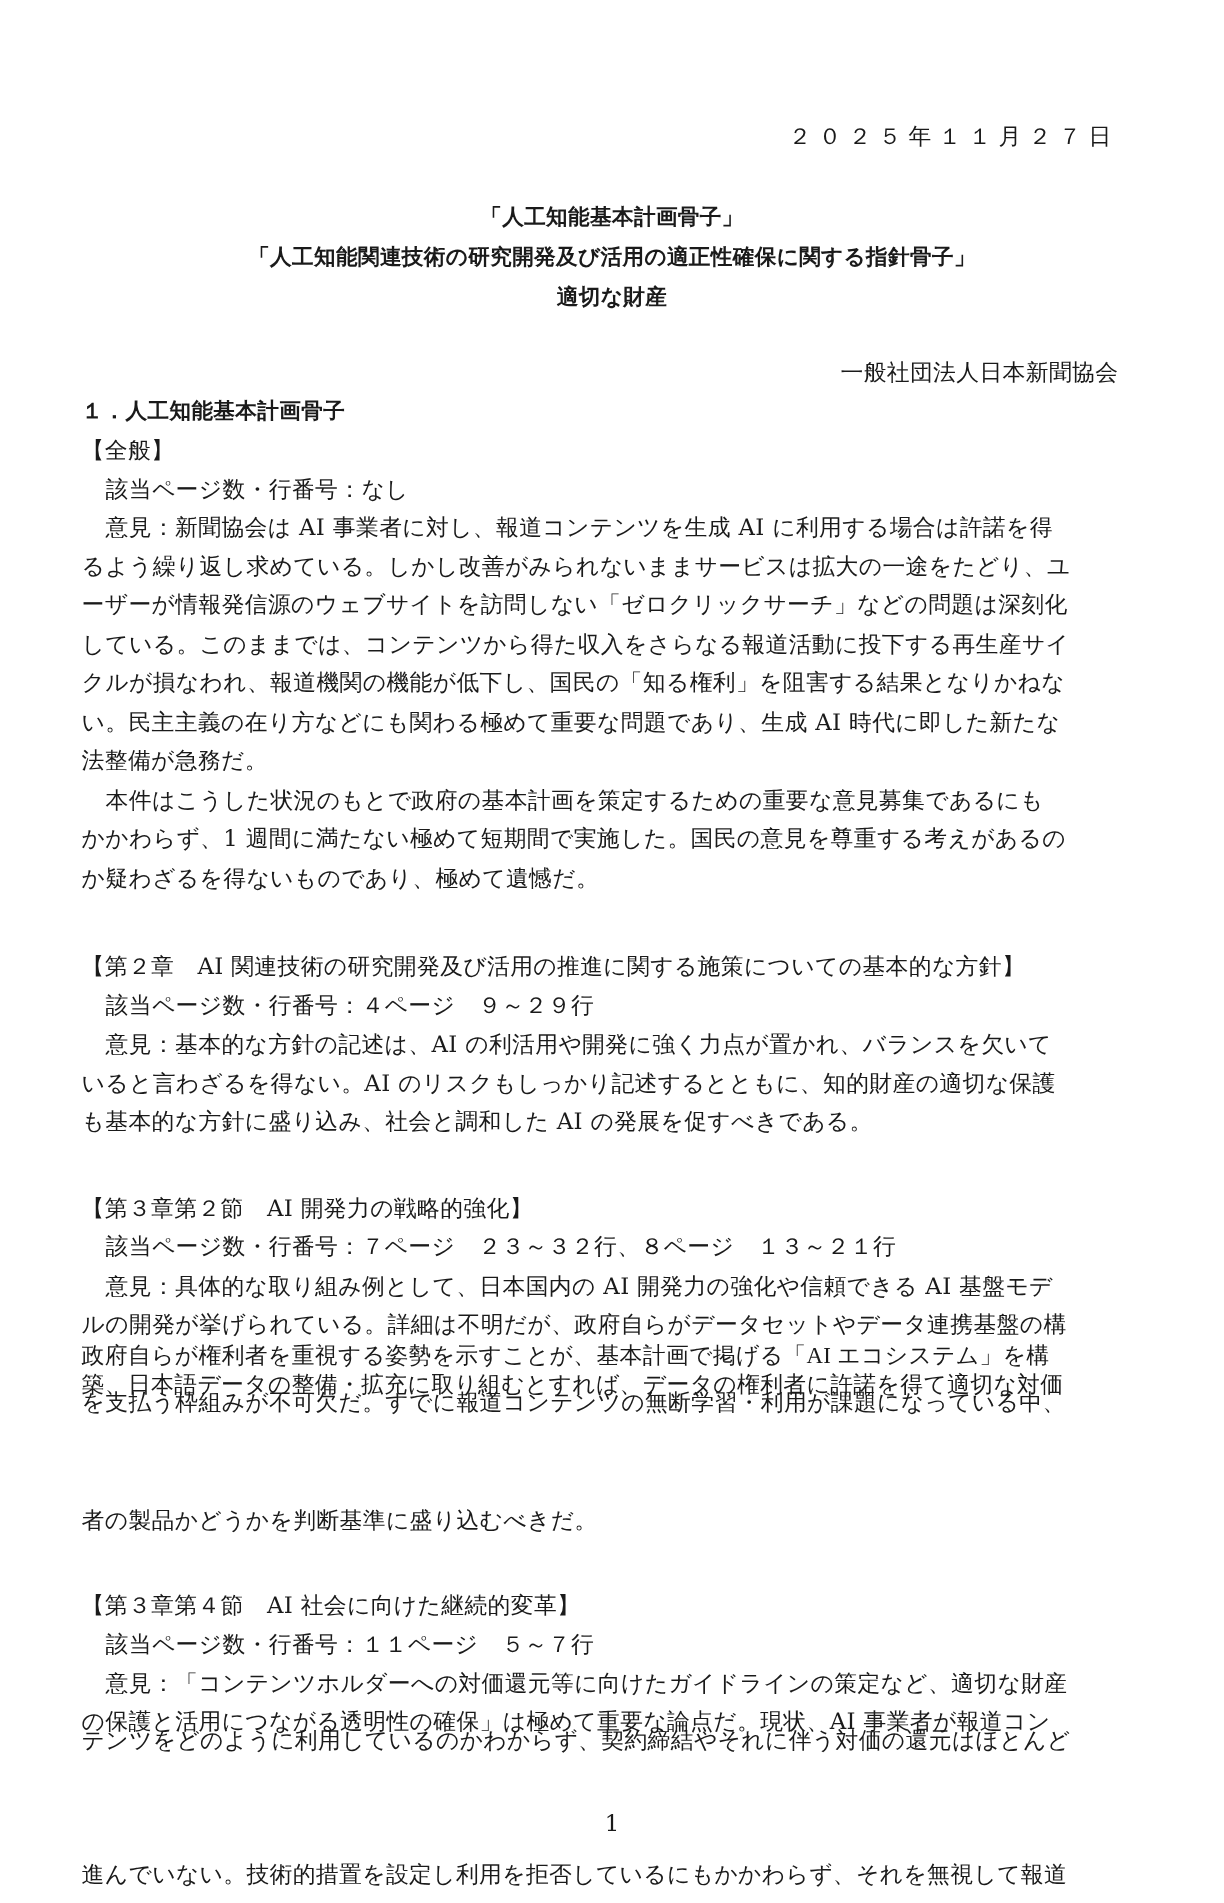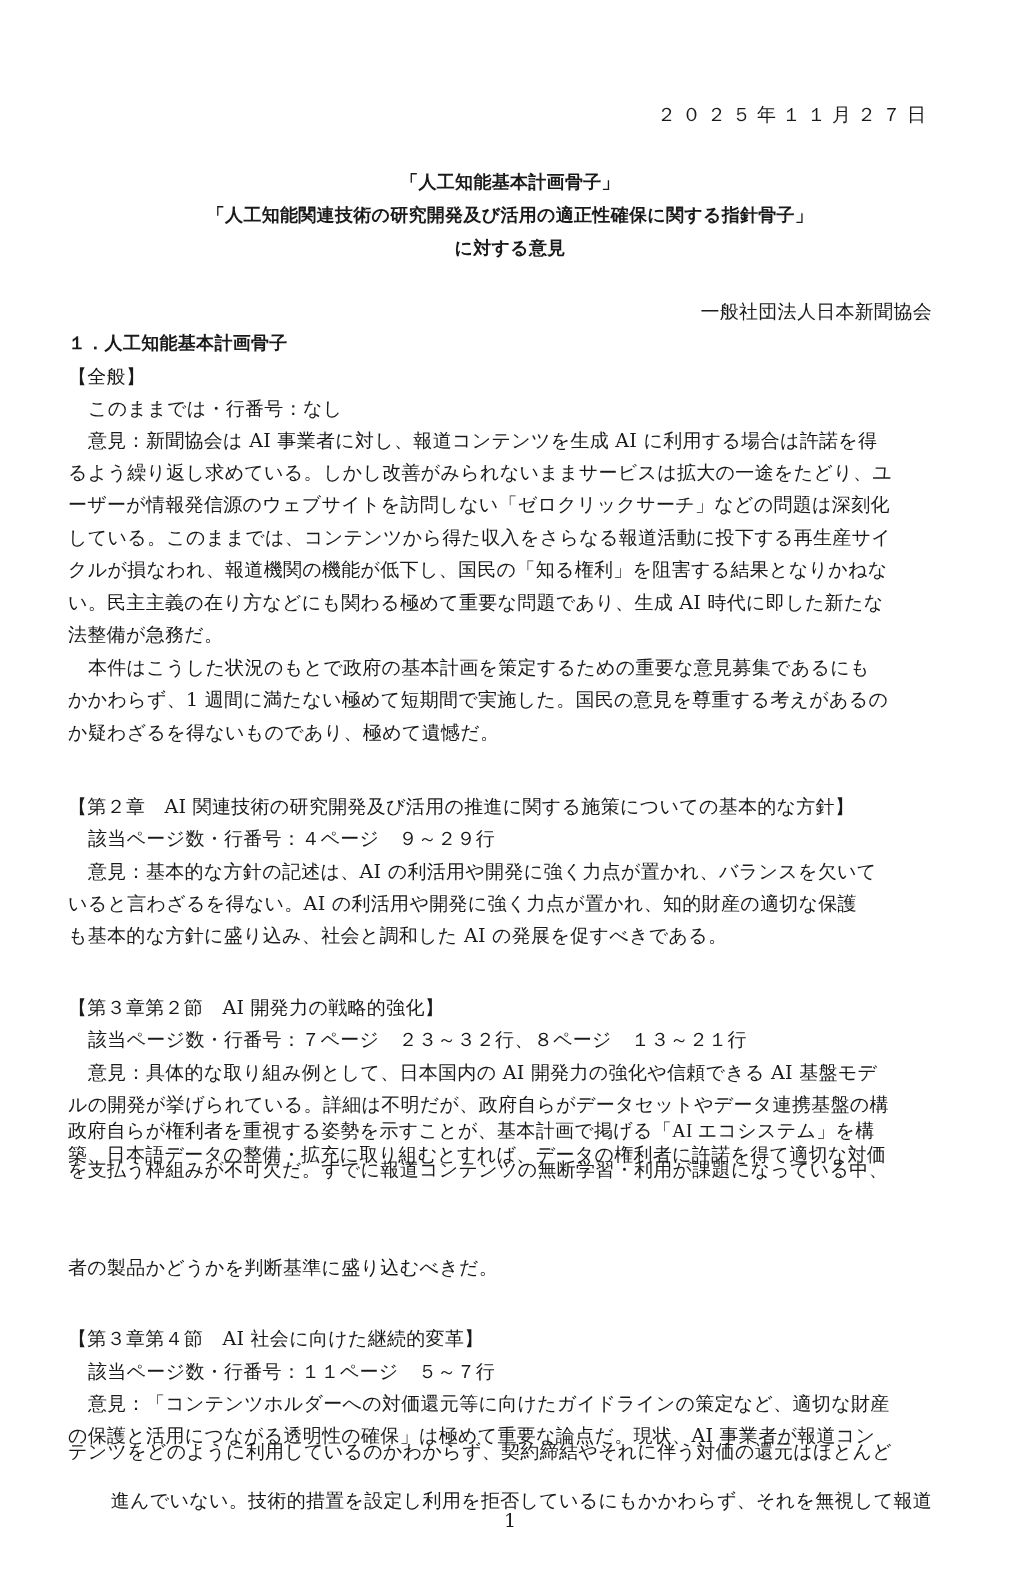--- a/index.html
+++ b/index.html
@@ -23,55 +23,55 @@
   </style>
 </head>
 <body>
 
 <div class="page">
 
   <div class="line right date" style="top:98px;">２０２５年１１月２７日</div>
 
   <div class="line center" style="top:199px;">「人工知能関連技術の研究開発及び活用の適正性確保に関する指針骨子」</div>
   <div class="line center" style="top:166px;">「人工知能基本計画骨子」</div>
-  <div class="line center" style="top:232px;">に対する意見</div>
+  <div class="line center" style="top:232px;">適切な財産</div>
 
   <div class="line right" style="top:295px;">一般社団法人日本新聞協会</div>
 
   <div class="line bold" style="top:327px;">１．人工知能基本計画骨子</div>
 
   <div class="line" style="top:360px;">【全般】</div>
-  <div class="line indent" style="top:392px;">このままでは・行番号：なし</div>
+  <div class="line indent" style="top:392px;">該当ページ数・行番号：なし</div>
   <div class="line indent" style="top:424px;">意見：新聞協会は AI 事業者に対し、報道コンテンツを生成 AI に利用する場合は許諾を得</div>
   <div class="line" style="top:456px;">るよう繰り返し求めている。しかし改善がみられないままサービスは拡大の一途をたどり、ユ</div>
   <div class="line" style="top:488px;">ーザーが情報発信源のウェブサイトを訪問しない「ゼロクリックサーチ」などの問題は深刻化</div>
   <div class="line" style="top:521px;">している。このままでは、コンテンツから得た収入をさらなる報道活動に投下する再生産サイ</div>
   <div class="line" style="top:553px;">クルが損なわれ、報道機関の機能が低下し、国民の「知る権利」を阻害する結果となりかねな</div>
   <div class="line" style="top:586px;">い。民主主義の在り方などにも関わる極めて重要な問題であり、生成 AI 時代に即した新たな</div>
   <div class="line" style="top:618px;">法整備が急務だ。</div>
   <div class="line indent" style="top:651px;">本件はこうした状況のもとで政府の基本計画を策定するための重要な意見募集であるにも</div>
   <div class="line" style="top:683px;">かかわらず、1 週間に満たない極めて短期間で実施した。国民の意見を尊重する考えがあるの</div>
   <div class="line" style="top:716px;">か疑わざるを得ないものであり、極めて遺憾だ。</div>
 
   <div class="line" style="top:790px;">【第２章　AI 関連技術の研究開発及び活用の推進に関する施策についての基本的な方針】</div>
   <div class="line indent" style="top:822px;">該当ページ数・行番号：４ページ　９～２９行</div>
   <div class="line indent" style="top:855px;">意見：基本的な方針の記述は、AI の利活用や開発に強く力点が置かれ、バランスを欠いて</div>
-  <div class="line" style="top:887px;">いると言わざるを得ない。AI の利活用や開発に強く力点が置かれ、知的財産の適切な保護</div>
+  <div class="line" style="top:887px;">いると言わざるを得ない。AI のリスクもしっかり記述するとともに、知的財産の適切な保護</div>
   <div class="line" style="top:919px;">も基本的な方針に盛り込み、社会と調和した AI の発展を促すべきである。</div>
 
   <div class="line" style="top:991px;">【第３章第２節　AI 開発力の戦略的強化】</div>
   <div class="line indent" style="top:1023px;">該当ページ数・行番号：７ページ　２３～３２行、８ページ　１３～２１行</div>
   <div class="line indent" style="top:1056px;">意見：具体的な取り組み例として、日本国内の AI 開発力の強化や信頼できる AI 基盤モデ</div>
   <div class="line" style="top:1088px;">ルの開発が挙げられている。詳細は不明だが、政府自らがデータセットやデータ連携基盤の構</div>
   <div class="line" style="top:1138px;">築、日本語データの整備・拡充に取り組むとすれば、データの権利者に許諾を得て適切な対価</div>
   <div class="line" style="top:1153px;">を支払う枠組みが不可欠だ。すでに報道コンテンツの無断学習・利用が課題になっている中、</div>
   <div class="line" style="top:1115px;font-family:Liberation Serif, serif;">政府自らが権利者を重視する姿勢を示すことが、基本計画で掲げる「AI エコシステム」を構</div>
   <div class="line" style="top:1251px;">者の製品かどうかを判断基準に盛り込むべきだ。</div>
 
   <div class="line" style="top:1322px;">【第３章第４節　AI 社会に向けた継続的変革】</div>
   <div class="line indent" style="top:1355px;">該当ページ数・行番号：１１ページ　５～７行</div>
   <div class="line indent" style="top:1387px;">意見：「コンテンツホルダーへの対価還元等に向けたガイドラインの策定など、適切な財産</div>
   <div class="line" style="top:1419px;">の保護と活用につながる透明性の確保」は極めて重要な論点だ。現状、AI 事業者が報道コン</div>
   <div class="line" style="top:1436px;font-family:Liberation Serif, serif;">テンツをどのように利用しているのかわからず、契約締結やそれに伴う対価の還元はほとんど</div>
-  <div class="line" style="top:1484px;text-align:right;">進んでいない。技術的措置を設定し利用を拒否しているにもかかわらず、それを無視して報道</div>
+  <div class="line" style="top:1546px;">進んでいない。技術的措置を設定し利用を拒否しているにもかかわらず、それを無視して報道</div>
 
   <div class="pagenum">1</div>
 </div>
 
 </body></html>

